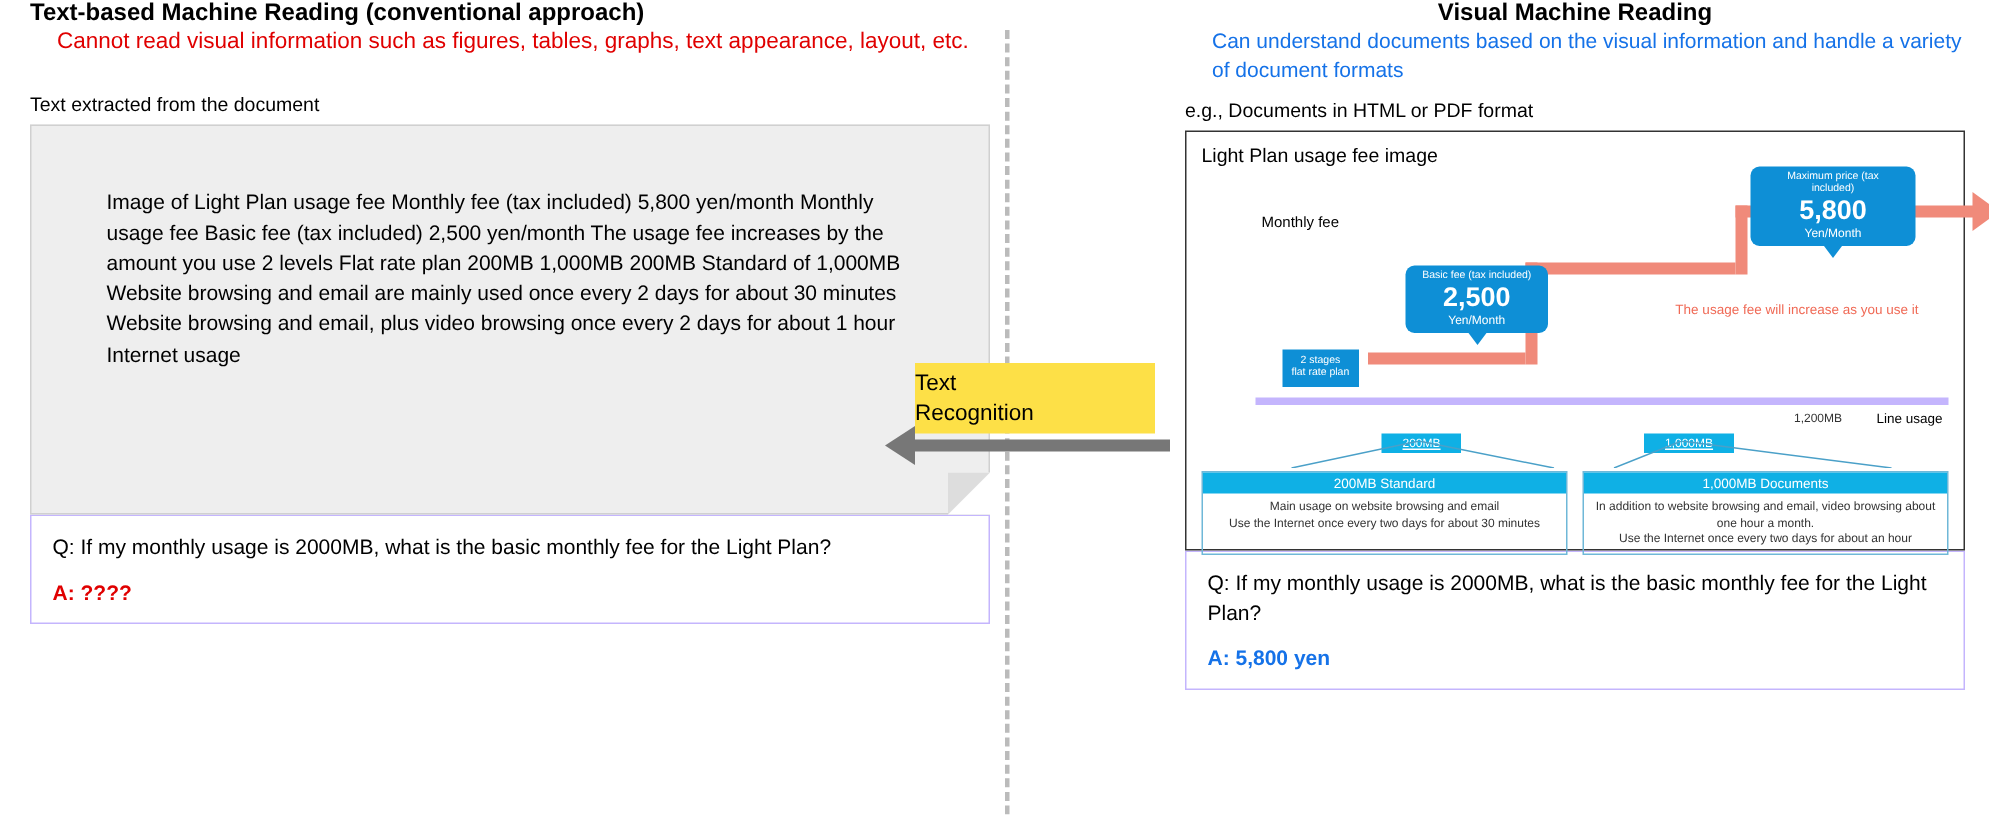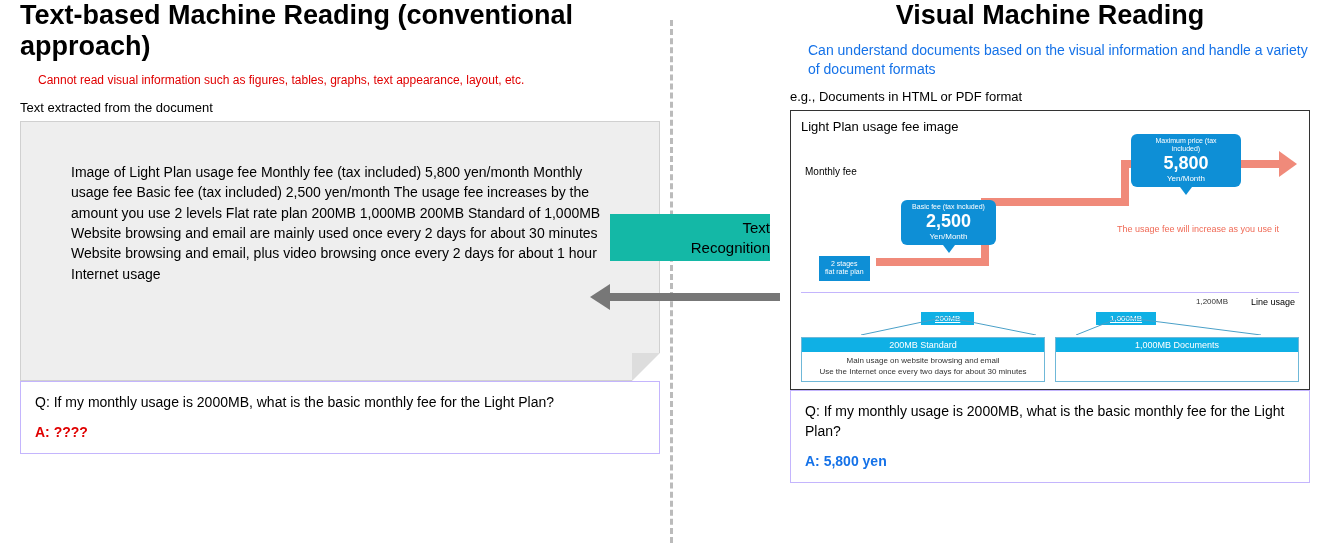--- a/index.html
+++ b/index.html
@@ -27,24 +27,24 @@
   .divider {
     position: absolute;
     left: 670px;
     top: 20px;
     bottom: 0;
     border-left: 3px dashed #bbb;
   }
   .arrow-label {
     position: absolute;
     left: 610px;
-    top: 214px;
+    top: 242px;
     width: 160px;
-    text-align: right;
-    background: #14b8a6;
+    text-align: left;
+    background: #fde047;
     font-size: 15px;
     line-height: 1.3;
     padding: 4px 0;
   }
   .arrow-shape {
     position: absolute;
     left: 590px;
     top: 290px;
     width: 190px;
     height: 14px;
@@ -60,30 +60,29 @@
   .arrow-shape .head {
     position: absolute;
     left: 0;
     top: -6px;
     width: 0; height: 0;
     border-top: 13px solid transparent;
     border-bottom: 13px solid transparent;
     border-right: 20px solid #777;
   }
   h2.title {
-    font-size: 27px;
+    font-size: 16px;
     font-weight: 700;
-    margin-bottom: 10px;
   }
   .panel-right h2.title { text-align: center; }
   .sub-red {
     color: #e00000;
-    font-size: 12px;
+    font-size: 15px;
     line-height: 1.35;
-    margin-bottom: 12px;
+    margin-bottom: 24px;
     padding-left: 18px;
   }
   .sub-blue {
     color: #1572e8;
     font-size: 14px;
     line-height: 1.35;
     margin-bottom: 10px;
     padding-left: 18px;
   }
   .caption {
@@ -130,21 +129,22 @@
     position: relative;
     height: 280px;
   }
   .doc-title {
     font-size: 13px;
     margin-bottom: 4px;
   }
   .chart-area {
     position: relative;
     height: 155px;
-    border-bottom: 1px solid #c4b5fd;
+    border-bottom: 5px solid #c4b5fd;
+    margin-left: 36px;
   }
   .y-label {
     position: absolute;
     left: 4px;
     top: 28px;
     font-size: 10px;
   }
   .step-line {
     position: absolute;
     background: #f08a7a;
@@ -331,20 +331,24 @@
     <div class="std-row">
       <div class="std-col">
         <div class="std-head">200MB Standard</div>
         <div class="std-body">
           <div>Main usage on website browsing and email</div>
           <div>Use the Internet once every two days for about 30 minutes</div>
         </div>
       </div>
       <div class="std-col">
         <div class="std-head">1,000MB Documents</div>
+        <div class="std-body">
+          <div>In addition to website browsing and email, video browsing about one hour a month.</div>
+          <div>Use the Internet once every two days for about an hour</div>
+        </div>
       </div>
     </div>
   </div>
 
   <div class="qa-box">
     <div>Q: If my monthly usage is 2000MB, what is the basic monthly fee for the Light Plan?</div>
     <div class="ans ans-blue">A: 5,800 yen</div>
   </div>
 </div>
 

